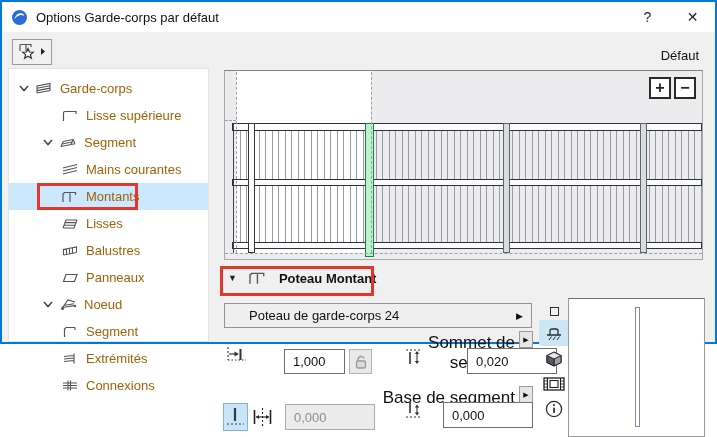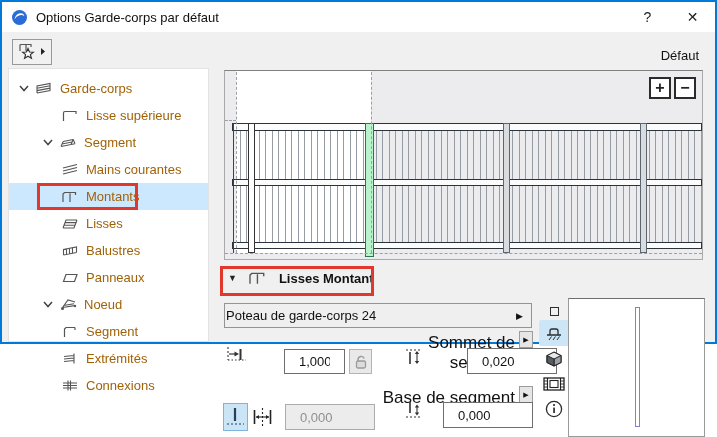--- a/index.html
+++ b/index.html
@@ -46,24 +46,24 @@
   .zoom-btn{width:22px;height:22px;background:#fff;border:2px solid #2b2b2b;font-size:16px;font-weight:bold;
     display:flex;align-items:center;justify-content:center;color:#222;line-height:1;}
   
   .sec-header{position:absolute;left:222px;top:258px;width:479px;height:38px;}
   .sec-inner{position:absolute;left:4px;top:10px;display:flex;align-items:center;gap:10px;}
   .sec-tri{font-size:9px;color:#222;}
   .sec-title{font-size:13px;font-weight:bold;color:#111;}
   .annot.section{left:-4px;top:6px;width:154px;height:30px;}
   
   .dropdown{position:absolute;left:222px;top:301px;width:308px;height:25px;background:#efefef;
-    border:1px solid #949494;display:flex;align-items:center;font-size:13px;color:#111;padding:0 8px 0 1px;}
+    border:1px solid #949494;display:flex;align-items:center;font-size:13px;color:#111;padding:0 8px 0 24px;}
   .dropdown .dd-arrow{margin-left:auto;font-size:9px;color:#111;}
   .fld{position:absolute;height:26px;background:#fff;border:1px solid #6e6e6e;font-size:13px;color:#111;
-    padding:0 14px;font-family:"Liberation Sans",sans-serif;}
+    padding:0 8px;font-family:"Liberation Sans",sans-serif;}
   .fld:disabled{background:#ececec;border-color:#ababab;color:#8f8f8f;}
   .fld.len{left:282px;top:347px;width:61px;height:25px;}
   .fld.topv{left:465px;top:346px;width:90px;}
   .fld.basev{left:441px;top:400px;width:90px;}
   .fld.spc{left:283px;top:402px;width:90px;}
   .lock-btn{position:absolute;left:347px;top:347px;width:23px;height:25px;background:#e9e9e9;border:1px solid #b4b4b4;
     display:flex;align-items:center;justify-content:center;}
   .row-label{position:absolute;font-size:17px;color:#111;text-align:right;width:150px;}
   .row-label.top{left:363px;top:331px;} .row-label.base{left:363px;top:386px;}
   .fly-btn{position:absolute;width:14px;height:17px;background:#e6e6e6;border:1px solid #9c9c9c;
@@ -255,21 +255,21 @@
   </div>
 
   <div class="sec-header">
     <div class="sec-inner">
       <span class="sec-tri">▼</span>
       <span>
         <svg width="22" height="16" viewBox="0 0 18 14">
           <path d="M2 12 V4.5 L3.5 3 H14 V5.5 M8.5 3.8 V12" fill="none" stroke="#555" stroke-width="1.2"></path>
         </svg>
       </span>
-      <span class="sec-title">Lisses Montant</span>
+      <span class="sec-title">Poteau Montant</span>
     </div>
     <div class="annot section"></div>
   </div>
 
   <div class="dropdown">
     <span>Poteau de garde-corps 24</span>
     <span class="dd-arrow">▶</span>
   </div>
 
   <span class="dim-icon len">

